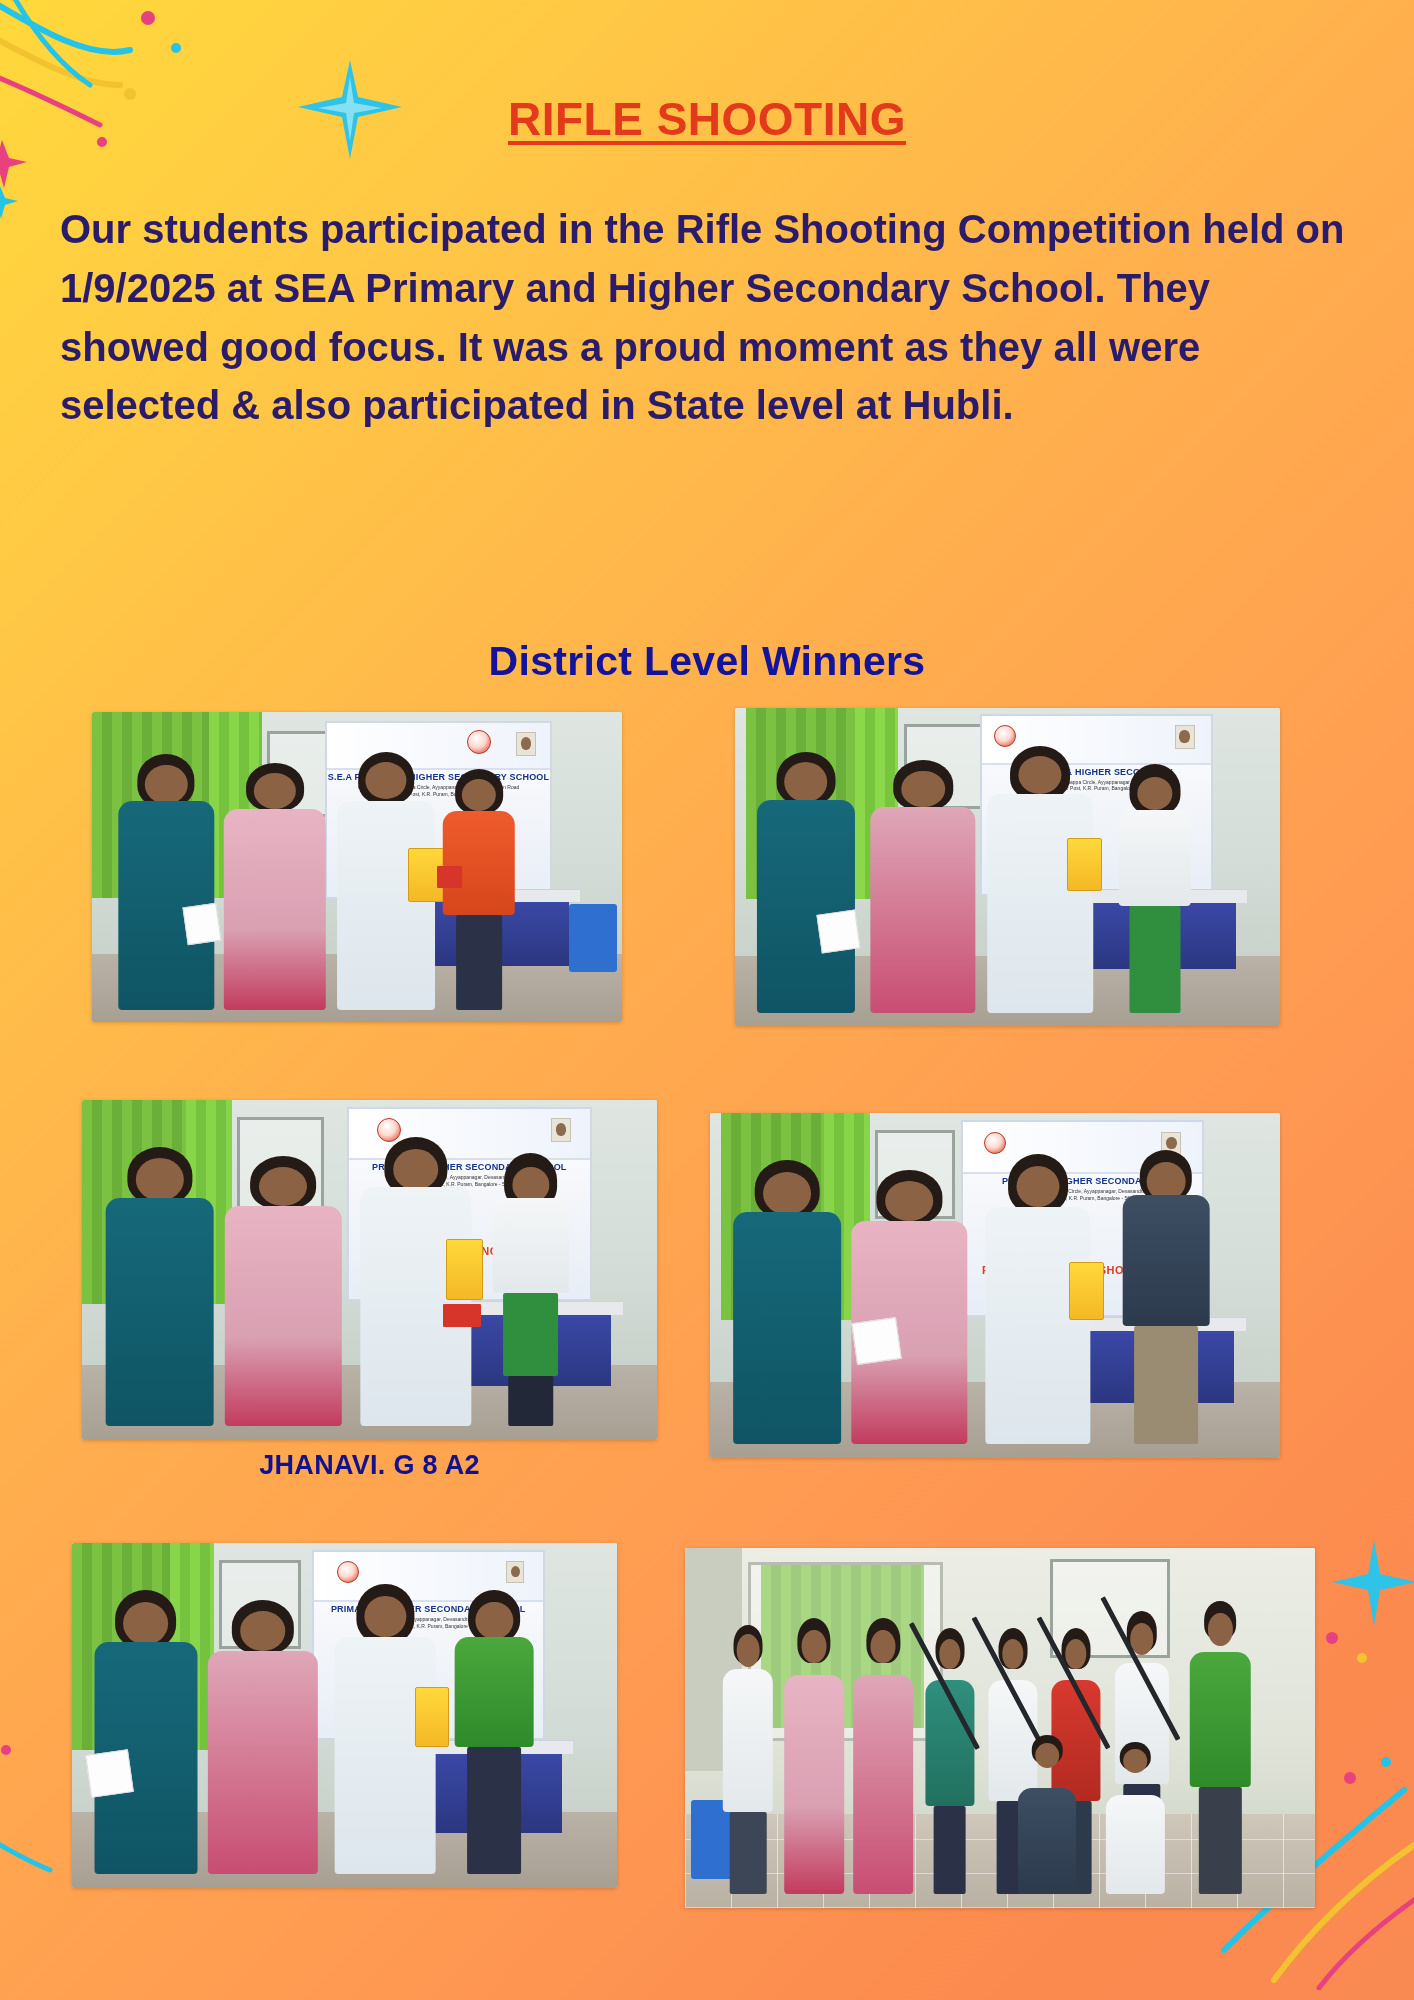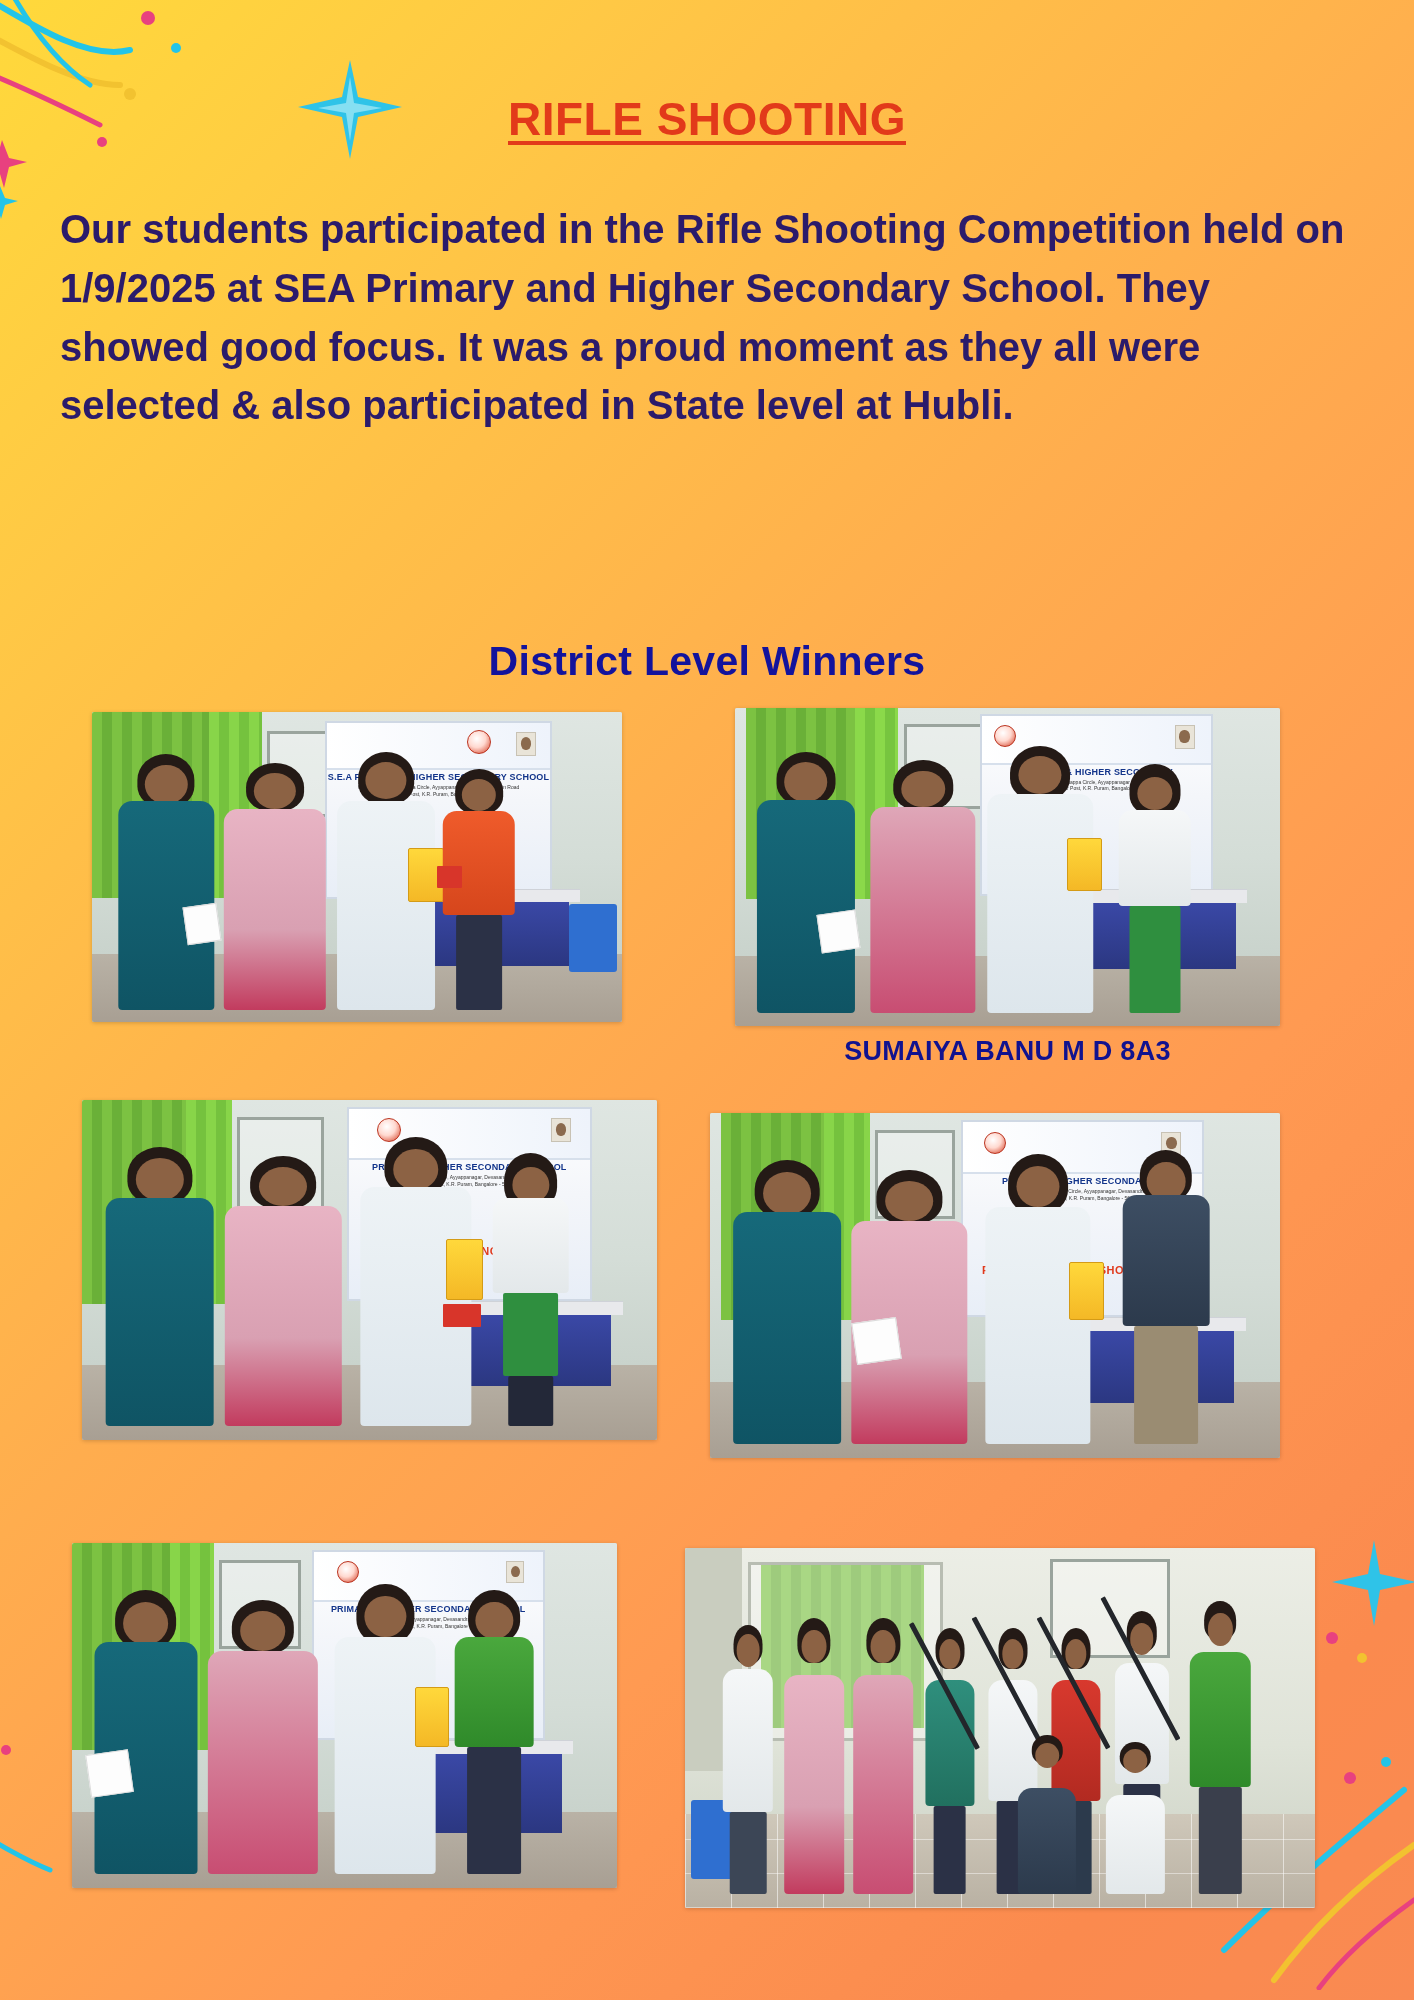--- a/index.html
+++ b/index.html
@@ -363,21 +363,20 @@
         <div class="kit" style="left:72%; top:35%; width:28%; height:19%;"></div>
       </div>
       <div class="person" style="left:68%; width:18%; height:80%;">
         <div class="hair" style="top:2%; width:52%; height:20%;"></div>
         <div class="head" style="top:7%; width:36%; height:13%;"></div>
         <div class="body shirt-white" style="width:74%; height:38%; bottom:42%;"></div>
         <div class="legs" style="width:52%; height:42%; background:#2f8f3f;"></div>
       </div>
     </div>
   </div>
-  <div class="caption">SUMAIYA BANU M D 8A3</div>
 </div>
 
 <div class="photo-block" id="ph3">
   <div class="photo">
     <div class="scene">
       <div class="wall"></div>
       <div class="floor"></div>
       <div class="curtain" style="left:0; width:18%;"></div>
       <div class="curtain" style="left:18%; width:8%; filter:brightness(1.1);"></div>
       <div class="window-frame" style="left:27%; top:5%; width:14%; height:26%;"></div>
@@ -411,20 +410,21 @@
       </div>
       <div class="person" style="left:69%; width:18%; height:82%;">
         <div class="hair" style="top:2%; width:52%; height:20%;"></div>
         <div class="head" style="top:7%; width:36%; height:13%;"></div>
         <div class="body shirt-white" style="width:74%; height:34%; bottom:48%;"></div>
         <div class="legs" style="width:54%; height:30%; bottom:18%; background:#2f8f3f;"></div>
         <div class="legs" style="width:44%; height:18%; background:#232838;"></div>
       </div>
     </div>
   </div>
+  <div class="caption">JHANAVI. G 8 A2</div>
 </div>
 
 <div class="photo-block" id="ph4">
   <div class="photo">
     <div class="scene">
       <div class="wall"></div>
       <div class="floor"></div>
       <div class="curtain" style="left:2%; width:18%;"></div>
       <div class="curtain" style="left:20%; width:8%; filter:brightness(1.1);"></div>
       <div class="window-frame" style="left:29%; top:5%; width:13%; height:24%;"></div>

